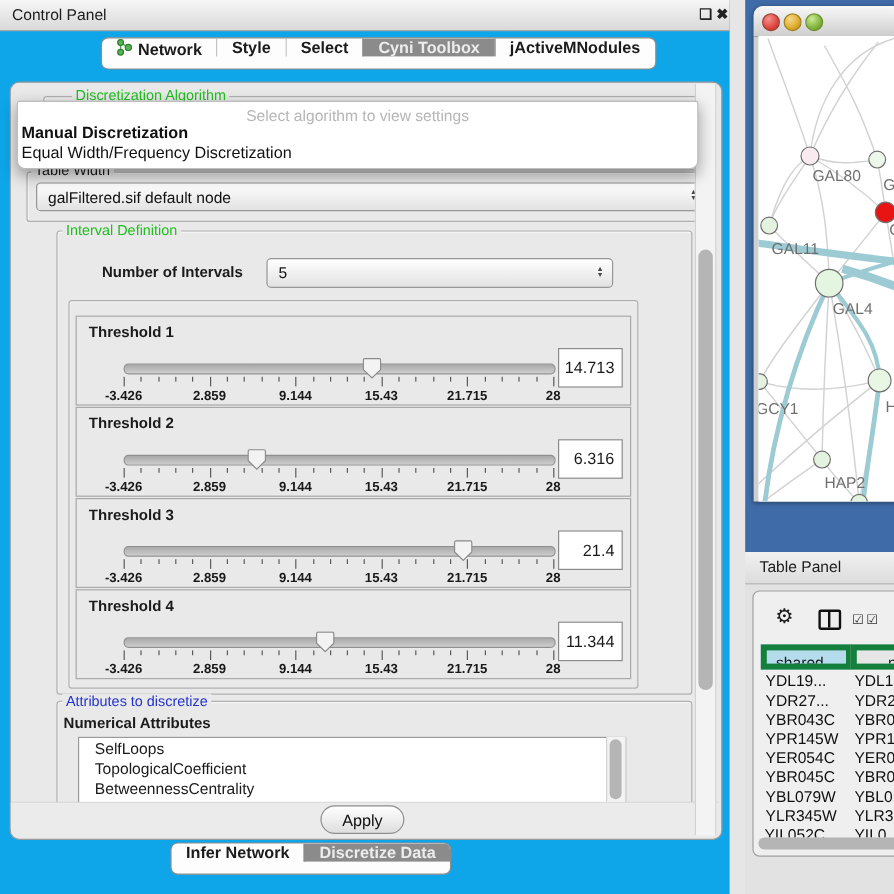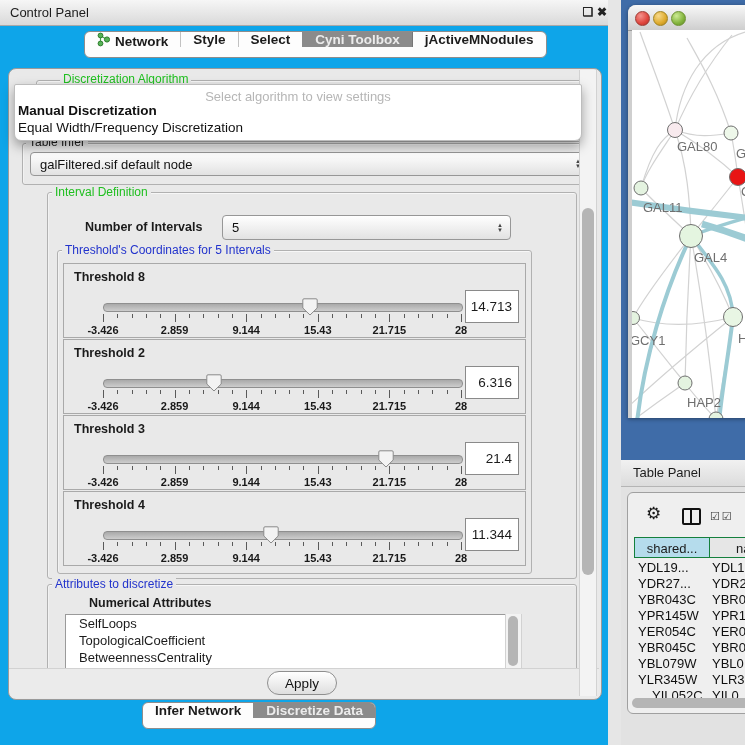--- a/index.html
+++ b/index.html
@@ -78,21 +78,21 @@
 
   
   .tp-bg{left:621px;top:460px;width:124px;height:285px;background:#e2e2e2;}
   .tp-titlebar{left:0;top:0;width:124px;height:26px;background:linear-gradient(#f1f1f1,#dcdcdc);border-bottom:1px solid #b5b5b5;}
   .tp-title{left:12px;top:0;line-height:26px;font-size:13px;color:#1c1c1c;}
   .tp-container{left:6px;top:32px;width:130px;height:220px;background:#efefef;border:1px solid #a0a0a0;border-radius:6px;overflow:hidden;}
   .gear{font-size:17px;color:#1a1a1a;line-height:18px;}
   .colicon{width:15px;height:13px;border:2px solid #111;border-radius:2px;}
   .colicon::after{content:"";position:absolute;left:6px;top:0;width:2px;height:13px;background:#111;}
   .checks{font-size:11px;color:#333;letter-spacing:2px;}
-  .th-cell{position:absolute;height:21px;border:1px solid #15803d;font-size:13px;line-height:21px;box-sizing:border-box;overflow:hidden;white-space:nowrap;}
+  .th-cell{position:absolute;height:21px;border:5px solid #15803d;font-size:13px;line-height:21px;box-sizing:border-box;overflow:hidden;white-space:nowrap;}
   .row-cell{position:absolute;font-size:13px;line-height:16px;white-space:nowrap;color:#101010;}
 </style>
 </head>
 <body>
 
 <div class="screen">
 
   <div class="abs cpanel">
     <div class="abs cp-titlebar">
       <div class="abs cp-title">Control Panel</div>
@@ -132,21 +132,21 @@
     <div class="abs grouplabel green-t" style="left:60px;top:73px;">Discretization Algorithm</div>
     <div class="abs focus-combo" style="left:350px;top:94px;width:233px;height:24px;"></div>
 
     <div class="abs popup">
       <div class="abs popup-hint">Select algorithm to view settings</div>
       <div class="abs popup-item" style="top:18px;font-weight:700;">Manual Discretization</div>
       <div class="abs popup-item" style="top:35px;">Equal Width/Frequency Discretization</div>
     </div>
 
     <div class="abs groupbox" style="left:22px;top:143px;width:564px;height:40px;"></div>
-    <div class="abs grouplabel" style="left:26px;top:136px;">Table Infer</div>
+    <div class="abs grouplabel" style="left:26px;top:136px;">Table Width</div>
     <div class="abs combo" style="left:30px;top:152px;width:548px;height:22px;">
       <span>galFiltered.sif default node</span>
       <span class="arrows">
         <span>▲</span>
           <span>▼</span>
       </span>
     </div>
 
     <div class="abs groupbox" style="left:47px;top:192px;width:528px;height:385px;"></div>
     <div class="abs grouplabel green-t" style="left:52px;top:186px;">Interval Definition</div>
@@ -154,24 +154,23 @@
     <div class="abs" style="left:85px;top:220px;font-size:12.5px;font-weight:700;">Number of Intervals</div>
     <div class="abs combo" style="left:222px;top:215px;width:278px;height:23px;">
       <span>5</span>
       <span class="arrows">
         <span>▲</span>
           <span>▼</span>
       </span>
     </div>
 
     <div class="abs groupbox" style="left:57px;top:250px;width:473px;height:322px;"></div>
-    <div class="abs grouplabel blue-t" style="left:62px;top:244px;">Threshold's Coordinates for 5 Intervals</div>
 
     <div class="abs thr" style="top:263px;">
-      <div class="abs thr-label">Threshold 8</div>
+      <div class="abs thr-label">Threshold 1</div>
       <div class="abs slider-zone">
         <div class="abs track"></div>
         <div class="abs thumb" style="left: 198.637px;"><svg width="16" height="18">
               <path d="M2,0.8 h12 a1.2,1.2 0 0 1 1.2,1.2 v8 l-7.2,7 -7.2,-7 v-8 a1.2,1.2 0 0 1 1.2,-1.2 z" fill="#f3f3f3" stroke="#8a8a8a"></path>
             </svg></div>
         <div class="abs ticks">
             <span class="tick" style="left: 0%; height: 8px;"></span>
             <span class="tick" style="left: 4%; height: 4px;"></span>
             <span class="tick" style="left: 8%; height: 4px;"></span>
             <span class="tick" style="left: 12%; height: 4px;"></span>
@@ -343,21 +342,21 @@
             <span class="scale-lab" style="left: 60%;">15.43</span>
             <span class="scale-lab" style="left: 80%;">21.715</span>
             <span class="scale-lab" style="left: 100%;">28</span>
           </div>
       </div>
       <div class="abs valbox">11.344</div>
     </div>
 
     <div class="abs groupbox" style="left:47px;top:584px;width:528px;height:86px;"></div>
     <div class="abs grouplabel blue-t" style="left:52px;top:578px;">Attributes to discretize</div>
-    <div class="abs" style="left:53px;top:596px;font-size:12.5px;font-weight:700;margin-left:36px;">Numerical Attributes</div>
+    <div class="abs" style="left:53px;top:596px;font-size:12.5px;font-weight:700;">Numerical Attributes</div>
     <div class="abs listbox" style="left:65px;top:614px;width:455px;height:54px;">
       <div class="list-item">SelfLoops</div>
       <div class="list-item">TopologicalCoefficient</div>
       <div class="list-item">BetweennessCentrality</div>
     </div>
     <div class="abs vscroll-track" style="left:505px;top:614px;width:15px;height:54px;">
       <div class="abs scroll-thumb" style="left:2px;top:2px;width:10px;height:50px;"></div>
     </div>
 
     <div class="abs apply-bar" style="left:9px;top:668px;width:590px;height:29px;"></div>
@@ -464,21 +463,21 @@
           <div class="row-cell" style="left: 10px; top: 48px;">YPR145W</div>
           <div class="row-cell" style="left: 84px; top: 48px;">YPR1</div>
           <div class="row-cell" style="left: 10px; top: 64px;">YER054C</div>
           <div class="row-cell" style="left: 84px; top: 64px;">YER0</div>
           <div class="row-cell" style="left: 10px; top: 80px;">YBR045C</div>
           <div class="row-cell" style="left: 84px; top: 80px;">YBR0</div>
           <div class="row-cell" style="left: 10px; top: 96px;">YBL079W</div>
           <div class="row-cell" style="left: 84px; top: 96px;">YBL0</div>
           <div class="row-cell" style="left: 10px; top: 112px;">YLR345W</div>
           <div class="row-cell" style="left: 84px; top: 112px;">YLR3</div>
-          <div class="row-cell" style="left: 24px; top: 128px;">YIL052C</div>
+          <div class="row-cell" style="left: 9px; top: 128px;">YIL052C</div>
           <div class="row-cell" style="left: 84px; top: 128px;">YIL0</div>
         </div>
 
       <div class="abs" style="left:4px;top:205px;width:124px;height:10px;">
         <div class="abs scroll-thumb" style="left:0;top:0;width:140px;height:10px;"></div>
       </div>
     </div>
   </div>
 
 </div>

